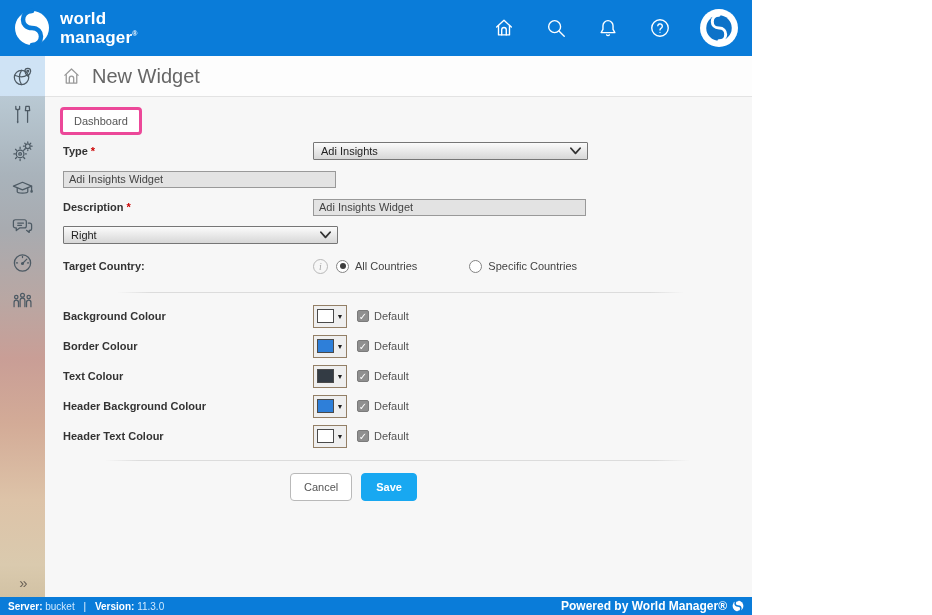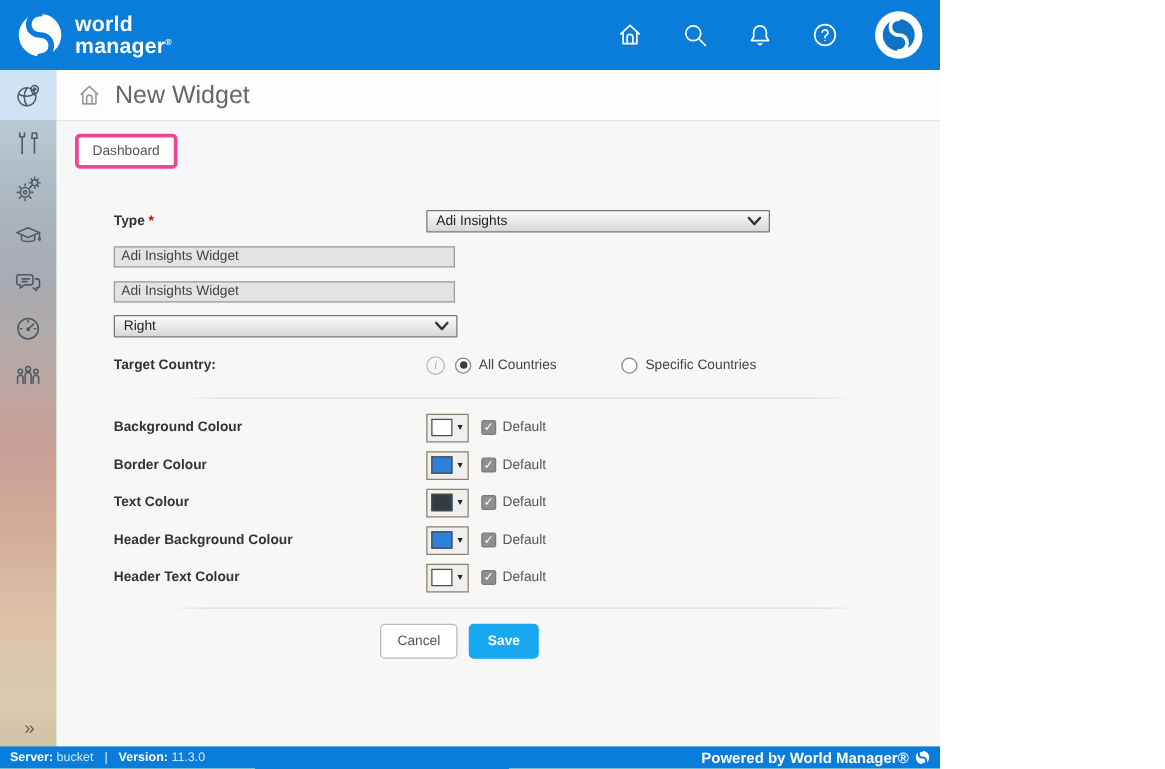--- a/index.html
+++ b/index.html
@@ -1,18 +1,18 @@
 <!DOCTYPE html>
 <html><head>
 <meta charset="utf-8">
 <style>
   * { margin:0; padding:0; box-sizing:border-box; }
   html,body { background:#ffffff; }
   body { font-family:"Liberation Sans", sans-serif; }
-  .app { position:relative; width:752px; height:615px; overflow:hidden; background:#86efac; }
+  .app { position:relative; width:752px; height:615px; overflow:hidden; background:#14532d; }
 
   
   .topbar { height:56px; background:#0a7cd9; display:flex; align-items:center; justify-content:space-between; padding:0 14px 0 12px; }
   .brand { display:flex; align-items:center; gap:8px; cursor:pointer; }
   .brand-mark { width:40px; height:40px; }
   .brand-text { color:#fff; font-weight:bold; font-size:17px; line-height:15px; letter-spacing:0.2px; }
   .brand-text .tm { font-size:7px; vertical-align:super; }
   .top-icons { display:flex; align-items:center; gap:28px; }
   .tico { width:24px; height:24px; color:#fff; cursor:pointer; background:none; border:none; display:flex; align-items:center; justify-content:center; }
   .tico svg { width:22px; height:22px; stroke:#fff; fill:none; stroke-width:1.5; stroke-linecap:round; stroke-linejoin:round; }
@@ -32,21 +32,21 @@
 
   
   .main { flex:1; display:flex; flex-direction:column; background:#f7f7f7; }
   .page-head { height:41px; background:#fdfdfd; border-bottom:1px solid #e3e3e3; display:flex; align-items:center; gap:10px; padding-left:16px; }
   .page-head svg { width:21px; height:21px; stroke:#9a9a9a; fill:none; stroke-width:1.5; stroke-linejoin:round; }
   .page-title { font-size:20px; font-weight:400; color:#666; }
 
   .content { flex:1; padding-top:10px; }
   .tab-btn { margin-left:15px; background:#fff; border:3px solid #ec4899; border-radius:4px; padding:5px 11px; font-size:11px; color:#555; cursor:pointer; font-family:"Liberation Sans",sans-serif; }
 
-  .form { margin-top:28px;padding-left:28px; }
+  .form { margin-top:2px; }
   .form-row { display:flex; align-items:center; height:28px; padding-left:18px; }
   .form-row.tall { height:34px; }
   .form-row.clr { height:30px; }
   .flabel { width:250px; flex:0 0 250px; font-size:11px; font-weight:bold; color:#333; }
   .req { color:#cc0000; margin-left:3px; }
 
   .sel { position:relative; width:275px; height:18px; border:1px solid #767676; background:linear-gradient(#fbfbfb,#d7d7d7); font-size:11px; color:#222; display:flex; align-items:center; padding:0 22px 0 7px; cursor:pointer; border-radius:1px; }
   .sel .chev { position:absolute; right:6px; top:4px; width:11px; height:8px; stroke:#333; fill:none; stroke-width:2; stroke-linecap:round; stroke-linejoin:round; }
   .sel.focused { border:2px solid #141414; height:21px; width:277px; border-radius:2px; }
 
@@ -221,20 +221,21 @@
                   <polyline points="1,1 6,6.5 11,1"></polyline>
                 </svg>
             </div>
           </div>
 
           <div class="form-row">
             <input class="txt" type="text" value="Adi Insights Widget" style="">
           </div>
 
           <div class="form-row">
+            <div class="flabel"><span>Description</span><span class="req">*</span></div>
             <input class="txt" type="text" value="Adi Insights Widget" style="">
           </div>
 
           <div class="form-row">
             <div class="sel">
               <span>Right</span>
               <svg class="chev" viewBox="0 0 12 8">
                   <polyline points="1,1 6,6.5 11,1"></polyline>
                 </svg>
             </div>

